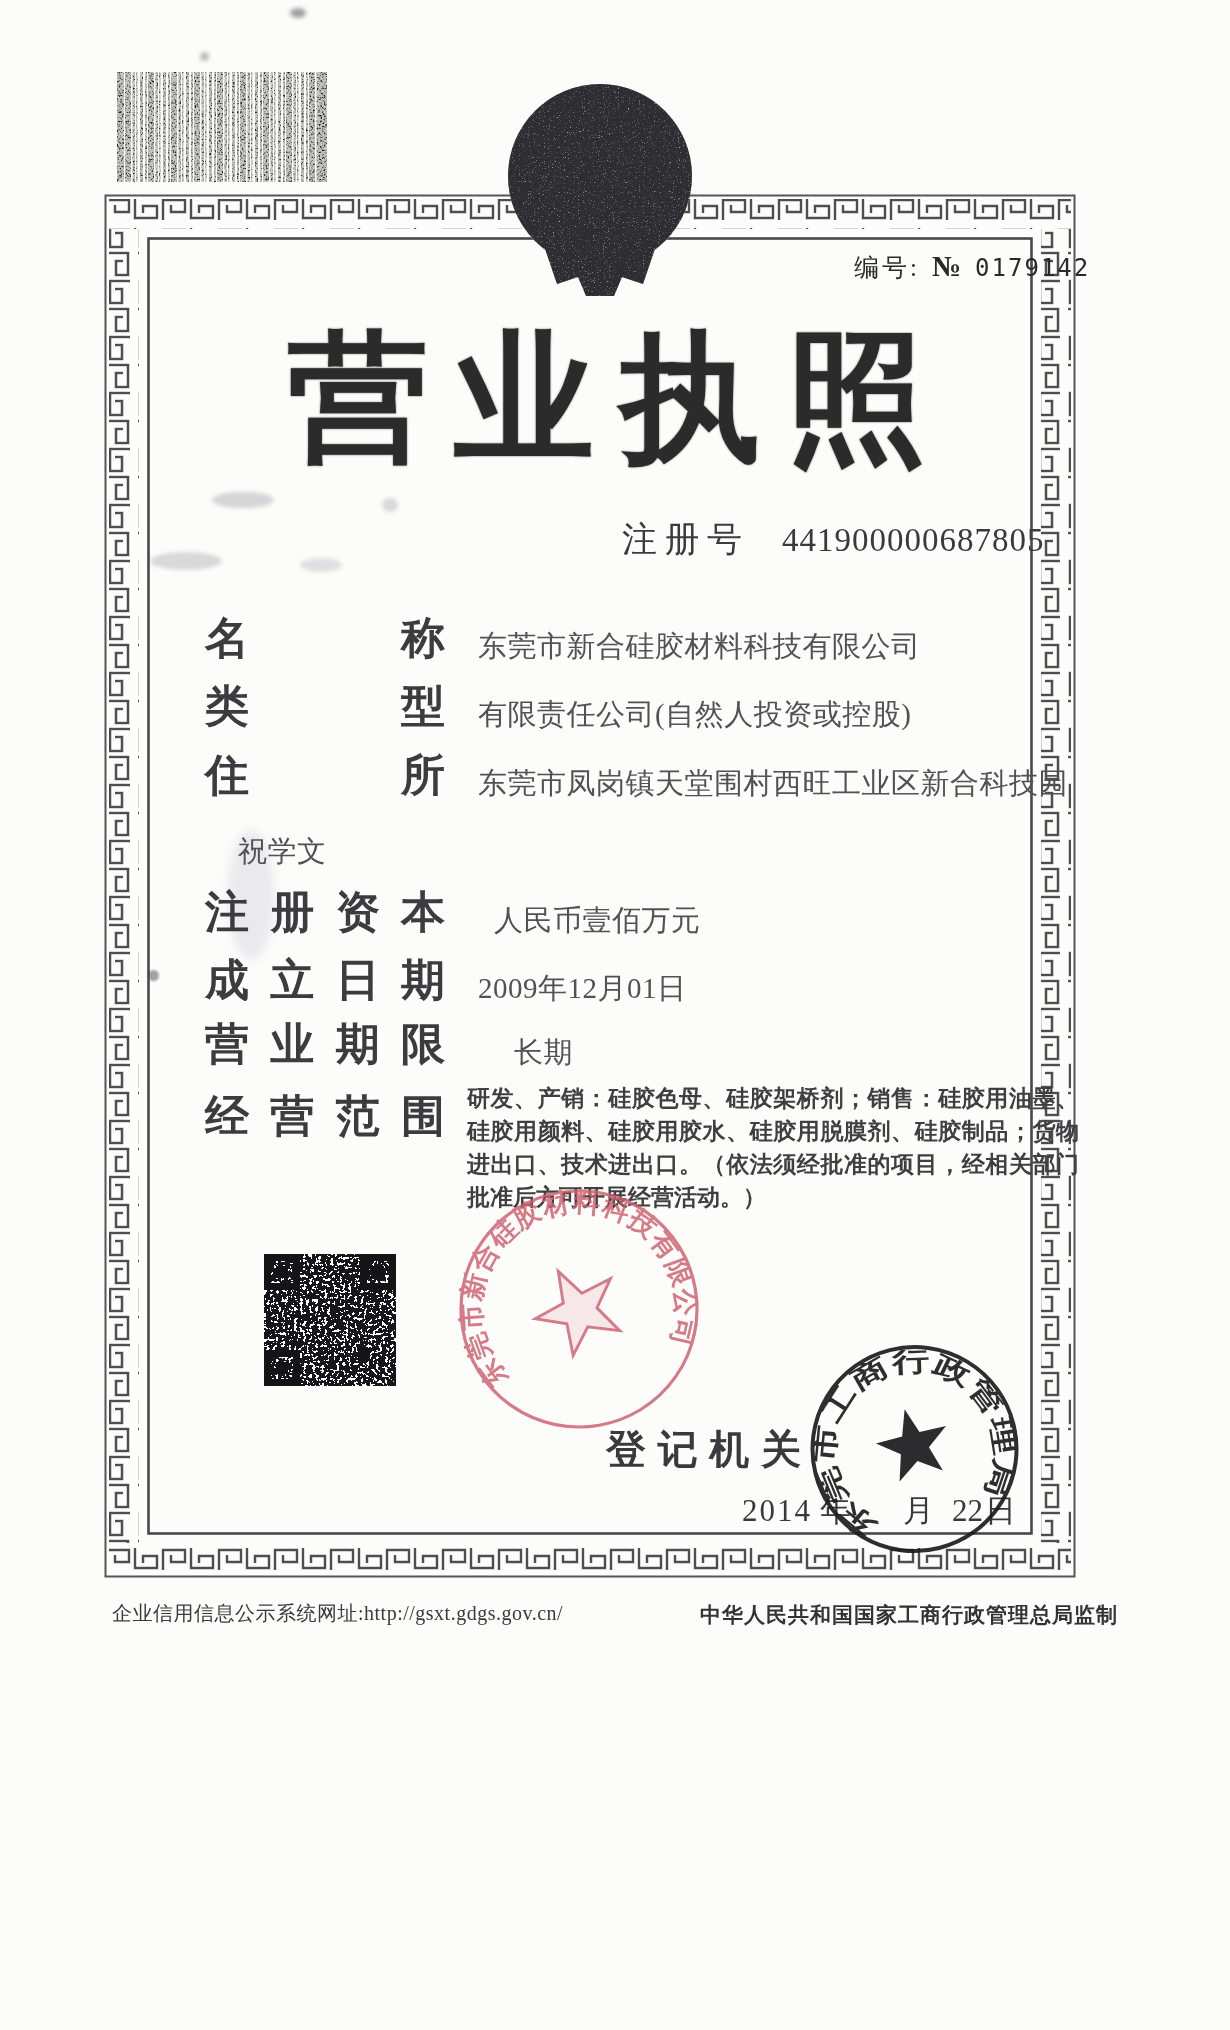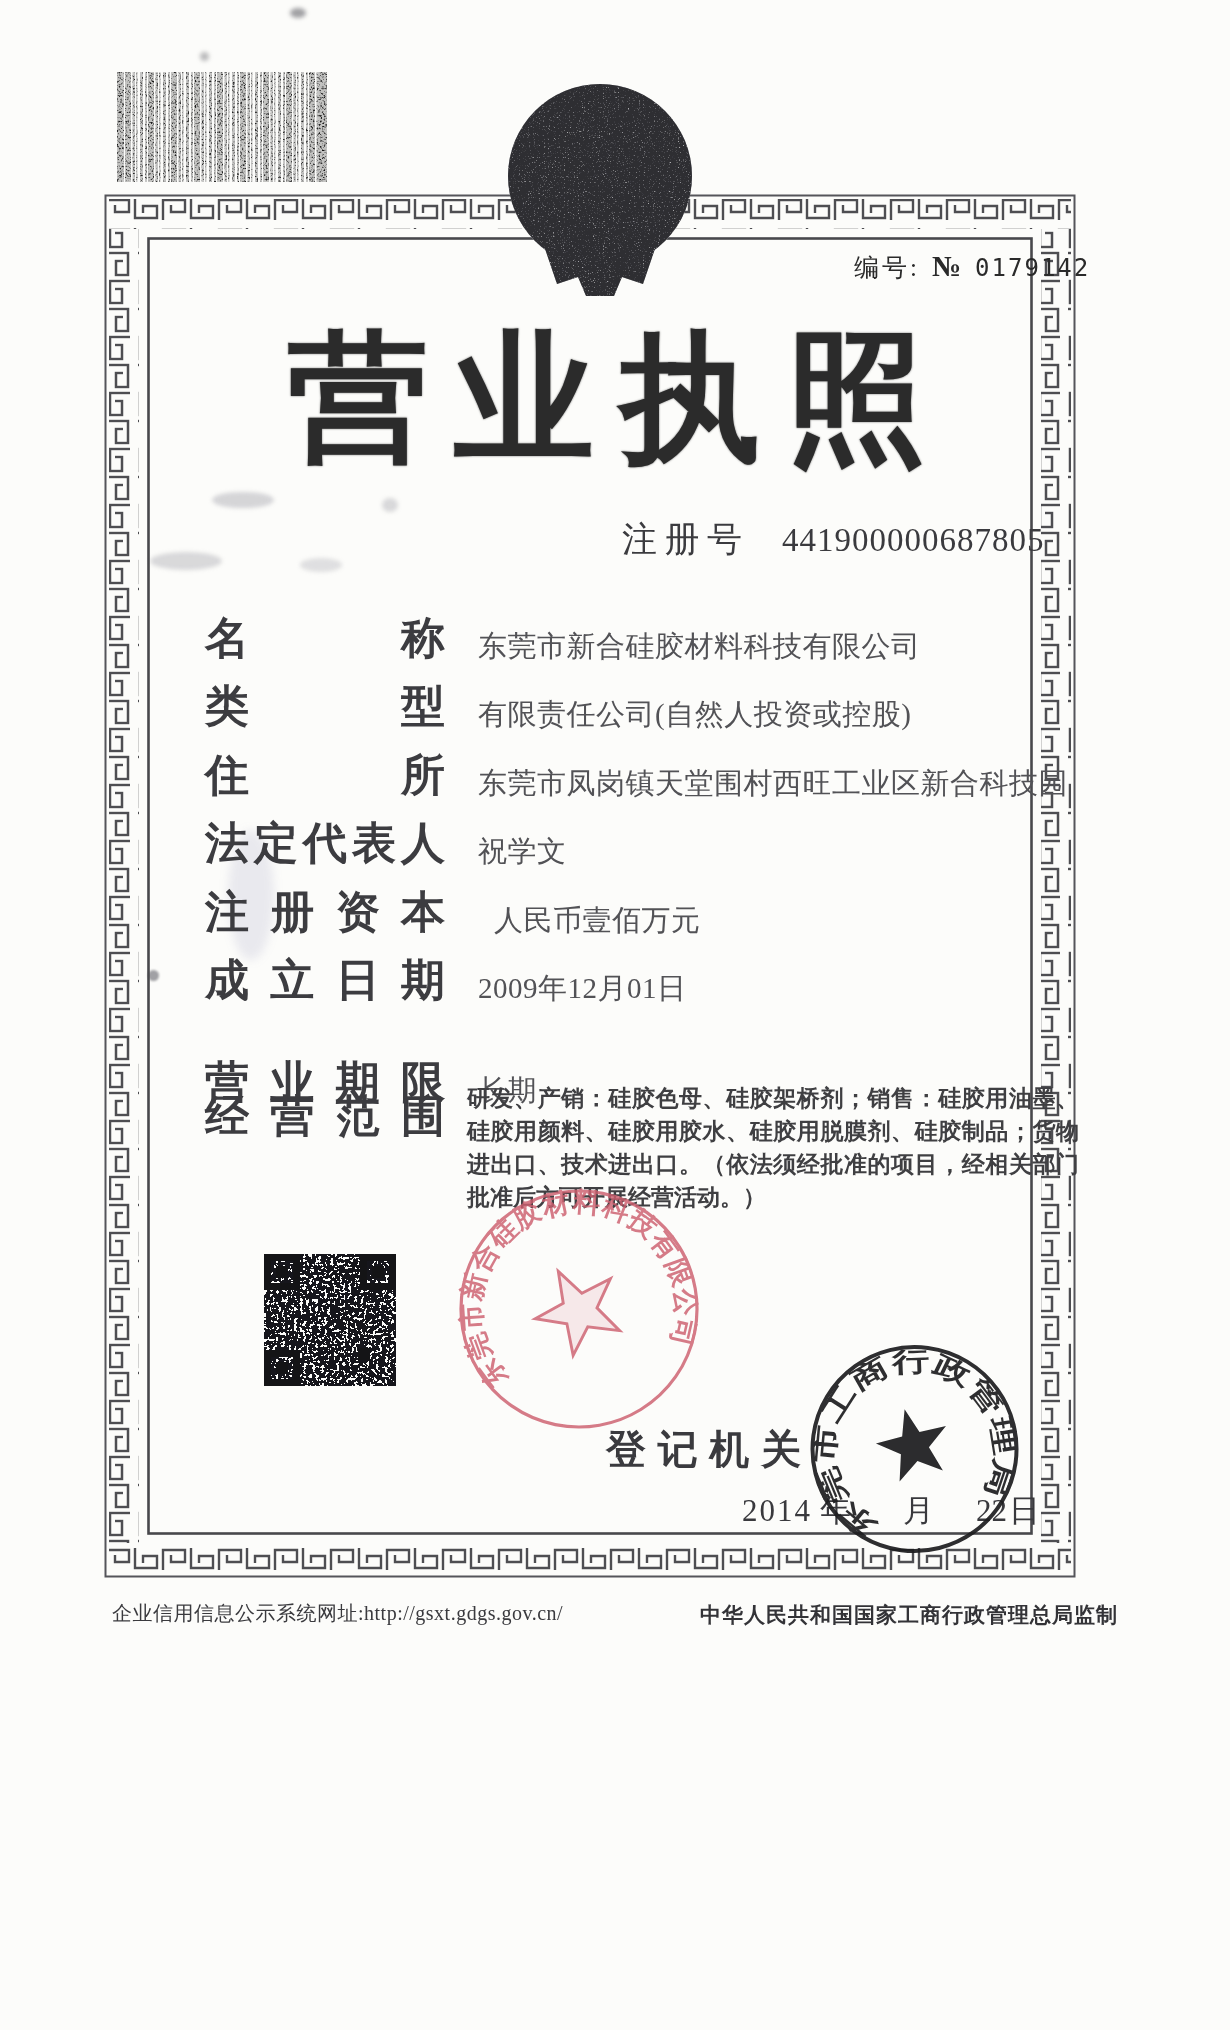--- a/index.html
+++ b/index.html
@@ -45,21 +45,21 @@
   
   .registrar{
     position:absolute;left:606px;top:1422px;width:195px;
     font-size:40px;font-weight:600;color:#3a3a3e;
     text-align:justify;text-align-last:justify;
   }
   .dateline{position:absolute;left:742px;top:1490px;display:flex;align-items:baseline;font-size:31px;color:#39393d;}
   .dateline .dy{letter-spacing:2px;}
   .dateline .u1{margin-left:8px;}
   .dateline .u2{margin-left:52px;}
-  .dateline .dd{margin-left:42px;}
+  .dateline .dd{margin-left:18px;}
   .dateline .u3{margin-left:2px;}
   
   .footer-left{position:absolute;left:112px;top:1600px;font-size:20px;letter-spacing:.5px;color:#3a3a3e;}
   .footer-right{position:absolute;left:700px;top:1601px;font-size:21px;font-weight:600;letter-spacing:1px;color:#333337;}
   
   .seal-red{transform:rotate(-10deg);}
   .seal-black{transform:rotate(-14deg);}
 </style>
 </head>
 <body>
@@ -175,32 +175,31 @@
   </div>
   <div class="row" style="top:684px;justify-content:space-between;">
     <div class="lbl">类型</div>
     <div class="val">有限责任公司(自然人投资或控股)</div>
   </div>
   <div class="row" style="top:753px;">
     <div class="lbl">住所</div>
     <div class="val">东莞市凤岗镇天堂围村西旺工业区新合科技园</div>
   </div>
   <div class="row" style="top:821px;">
-    <div class="lbl">法定代表人</div>
     <div class="val">祝学文</div>
   </div>
   <div class="row" style="top:890px;gap:16px;">
     <div class="lbl">注册资本</div>
     <div class="val">人民币壹佰万元</div>
   </div>
   <div class="row" style="top:958px;">
     <div class="lbl">成立日期</div>
     <div class="val">2009年12月01日</div>
   </div>
-  <div class="row" style="top:1060px;">
+  <div class="row" style="top:1022px;gap:36px;">
     <div class="lbl">营业期限</div>
     <div class="val">长期</div>
   </div>
   <div class="row" style="top:1094px;justify-content:center;">
     <div class="lbl">经营范围</div>
     <div class="val scope">研发、产销：硅胶色母、硅胶架桥剂；销售：硅胶用油墨、硅胶用颜料、硅胶用胶水、硅胶用脱膜剂、硅胶制品；货物进出口、技术进出口。（依法须经批准的项目，经相关部门批准后方可开展经营活动。）</div>
   </div>
 
   <svg class="abs" style="left:258px;top:1248px;" width="144" height="144">
     <rect x="0" y="0" width="144" height="144" fill="#fcfcfa"></rect>

